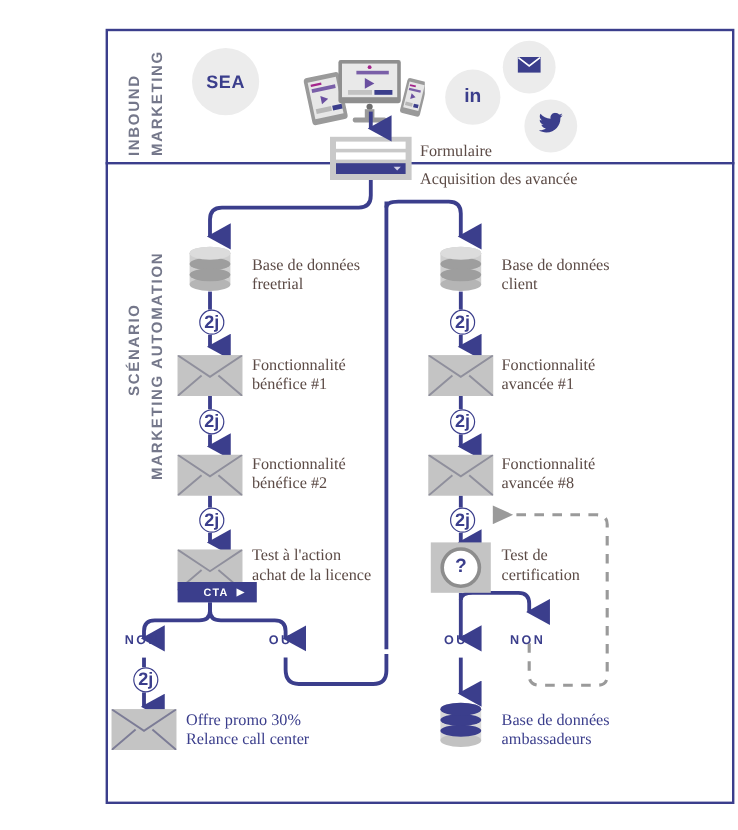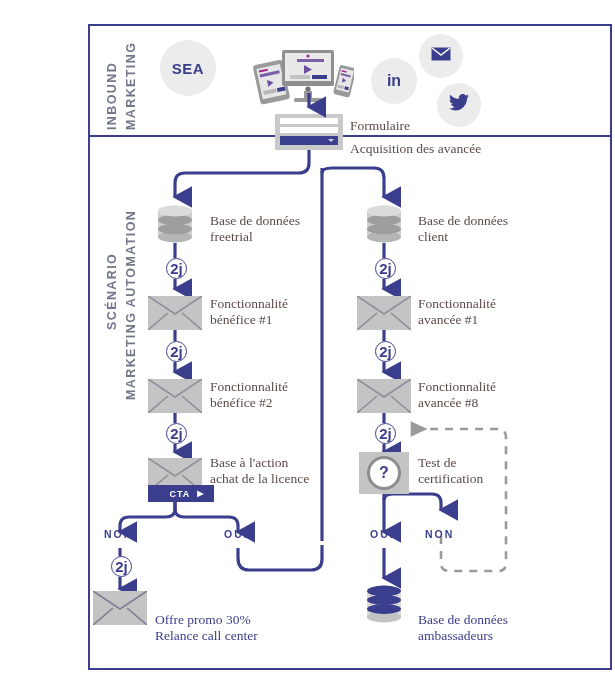--- a/index.html
+++ b/index.html
@@ -42,21 +42,21 @@
            border-left:3px solid transparent;border-right:3px solid transparent;
            border-top:3px solid #cfcfe8;}
 
   
   .flabel{position:absolute;font-family:"Liberation Serif", serif;
           color:#5c4b46;font-size:13.5px;white-space:nowrap;}
 
   
   .ntext{position:absolute;font-family:"Liberation Serif", serif;
          font-size:13.5px;line-height:16px;color:#5c4b46;white-space:nowrap;}
-  .ntext.blue{color:#3b3e8c;margin-top:20px;}
+  .ntext.blue{color:#3b3e8c;}
 
   
   .env{position:absolute;width:54px;height:34px;background:#c4c4c4;}
   .env svg{display:block;}
 
   
   .cta{position:absolute;width:54px;height:17px;background:#3b3e8c;color:#fff;
        font-size:9px;font-weight:bold;letter-spacing:1px;
        display:flex;align-items:center;justify-content:center;gap:7px;}
 
@@ -259,21 +259,21 @@
     <svg width="54" height="34" viewBox="0 0 54 34">
       <rect width="54" height="34" fill="#c4c4c4"></rect>
       <path d="M0 0 L27 18 L54 0 M0 34 L20 17 M54 34 L34 17" stroke="#8f8f9c" stroke-width="1.6" fill="none"></path>
     </svg>
   </div>
   <div class="cta" style="left:148px;top:485px;padding-left:12px;">
     <span>CTA</span>
     <span style="font-size:8px;">▶</span>
   </div>
   <div class="ntext" style="left:210px;top:455px;">
-    <span>Base à l'action</span><br>
+    <span>Test à l'action</span><br>
     <span>achat de la licence</span>
   </div>
 
   <div class="yn" style="left:104px;top:528px;">NON</div>
   <div class="yn" style="left:224px;top:528px;">OUI</div>
 
   <div class="badge" style="left:111px;top:556px;">2j</div>
 
   <div class="env" style="left:93px;top:591px;">
     <svg width="54" height="34" viewBox="0 0 54 34">

